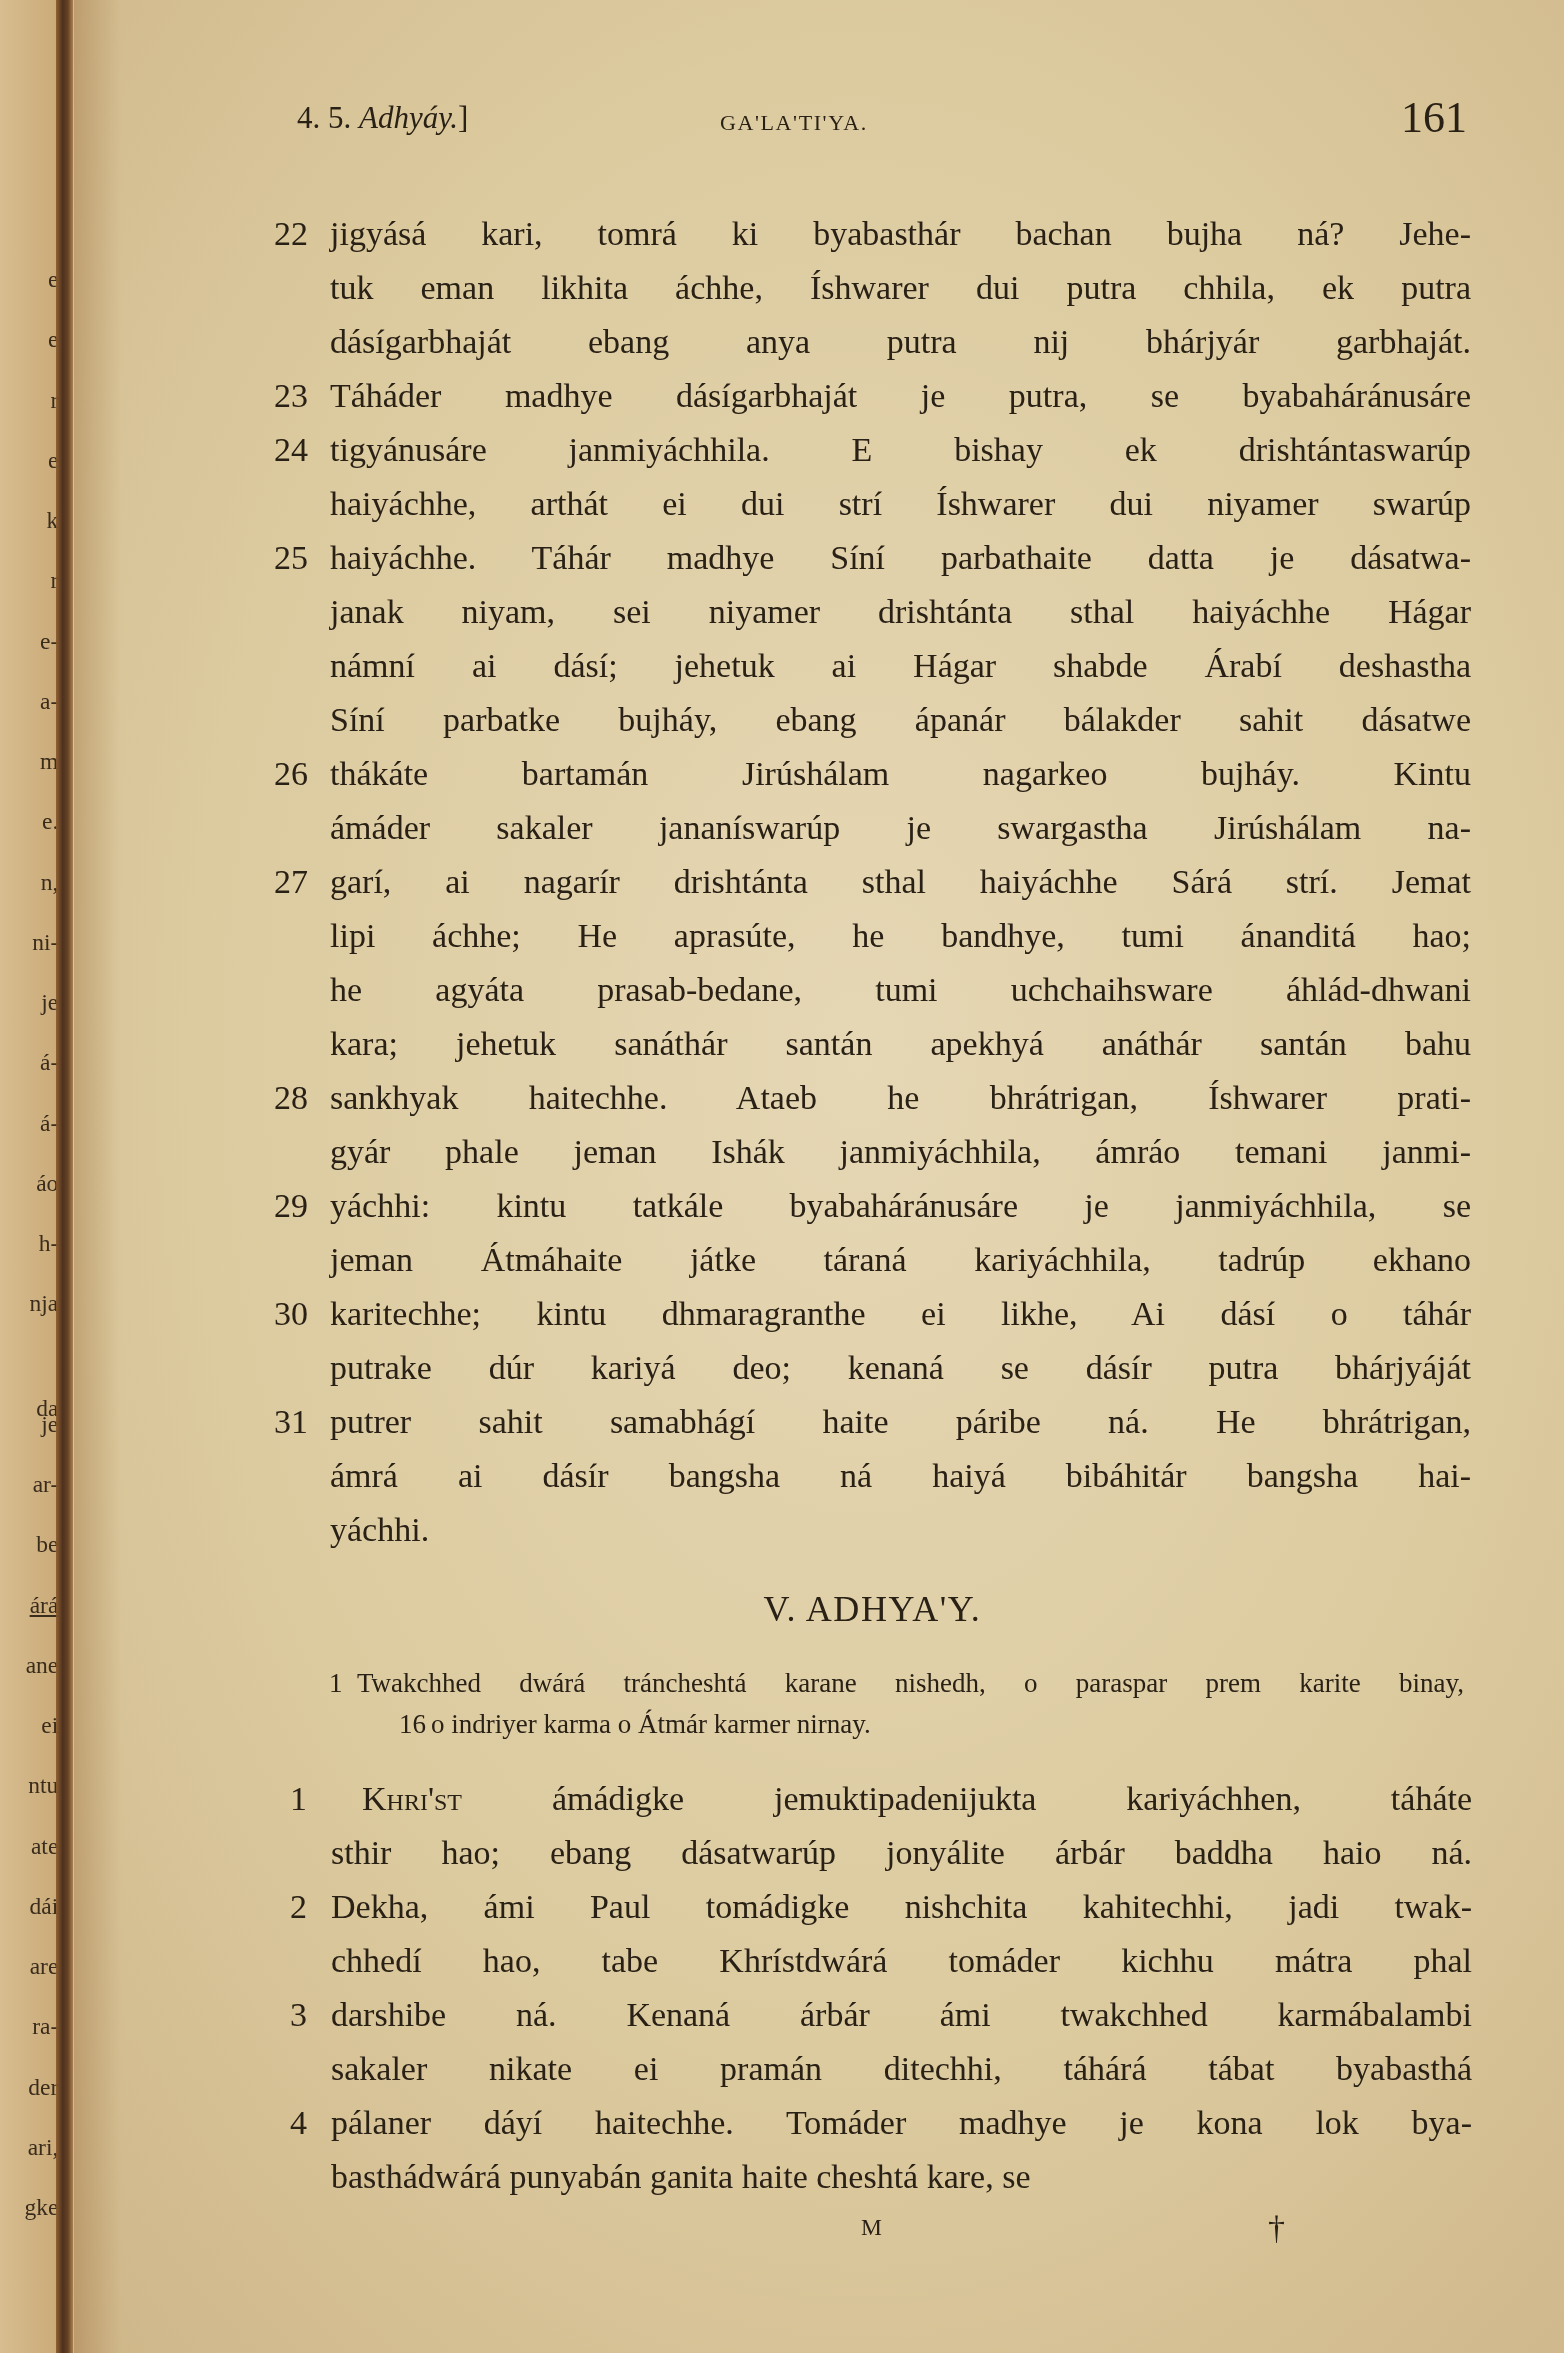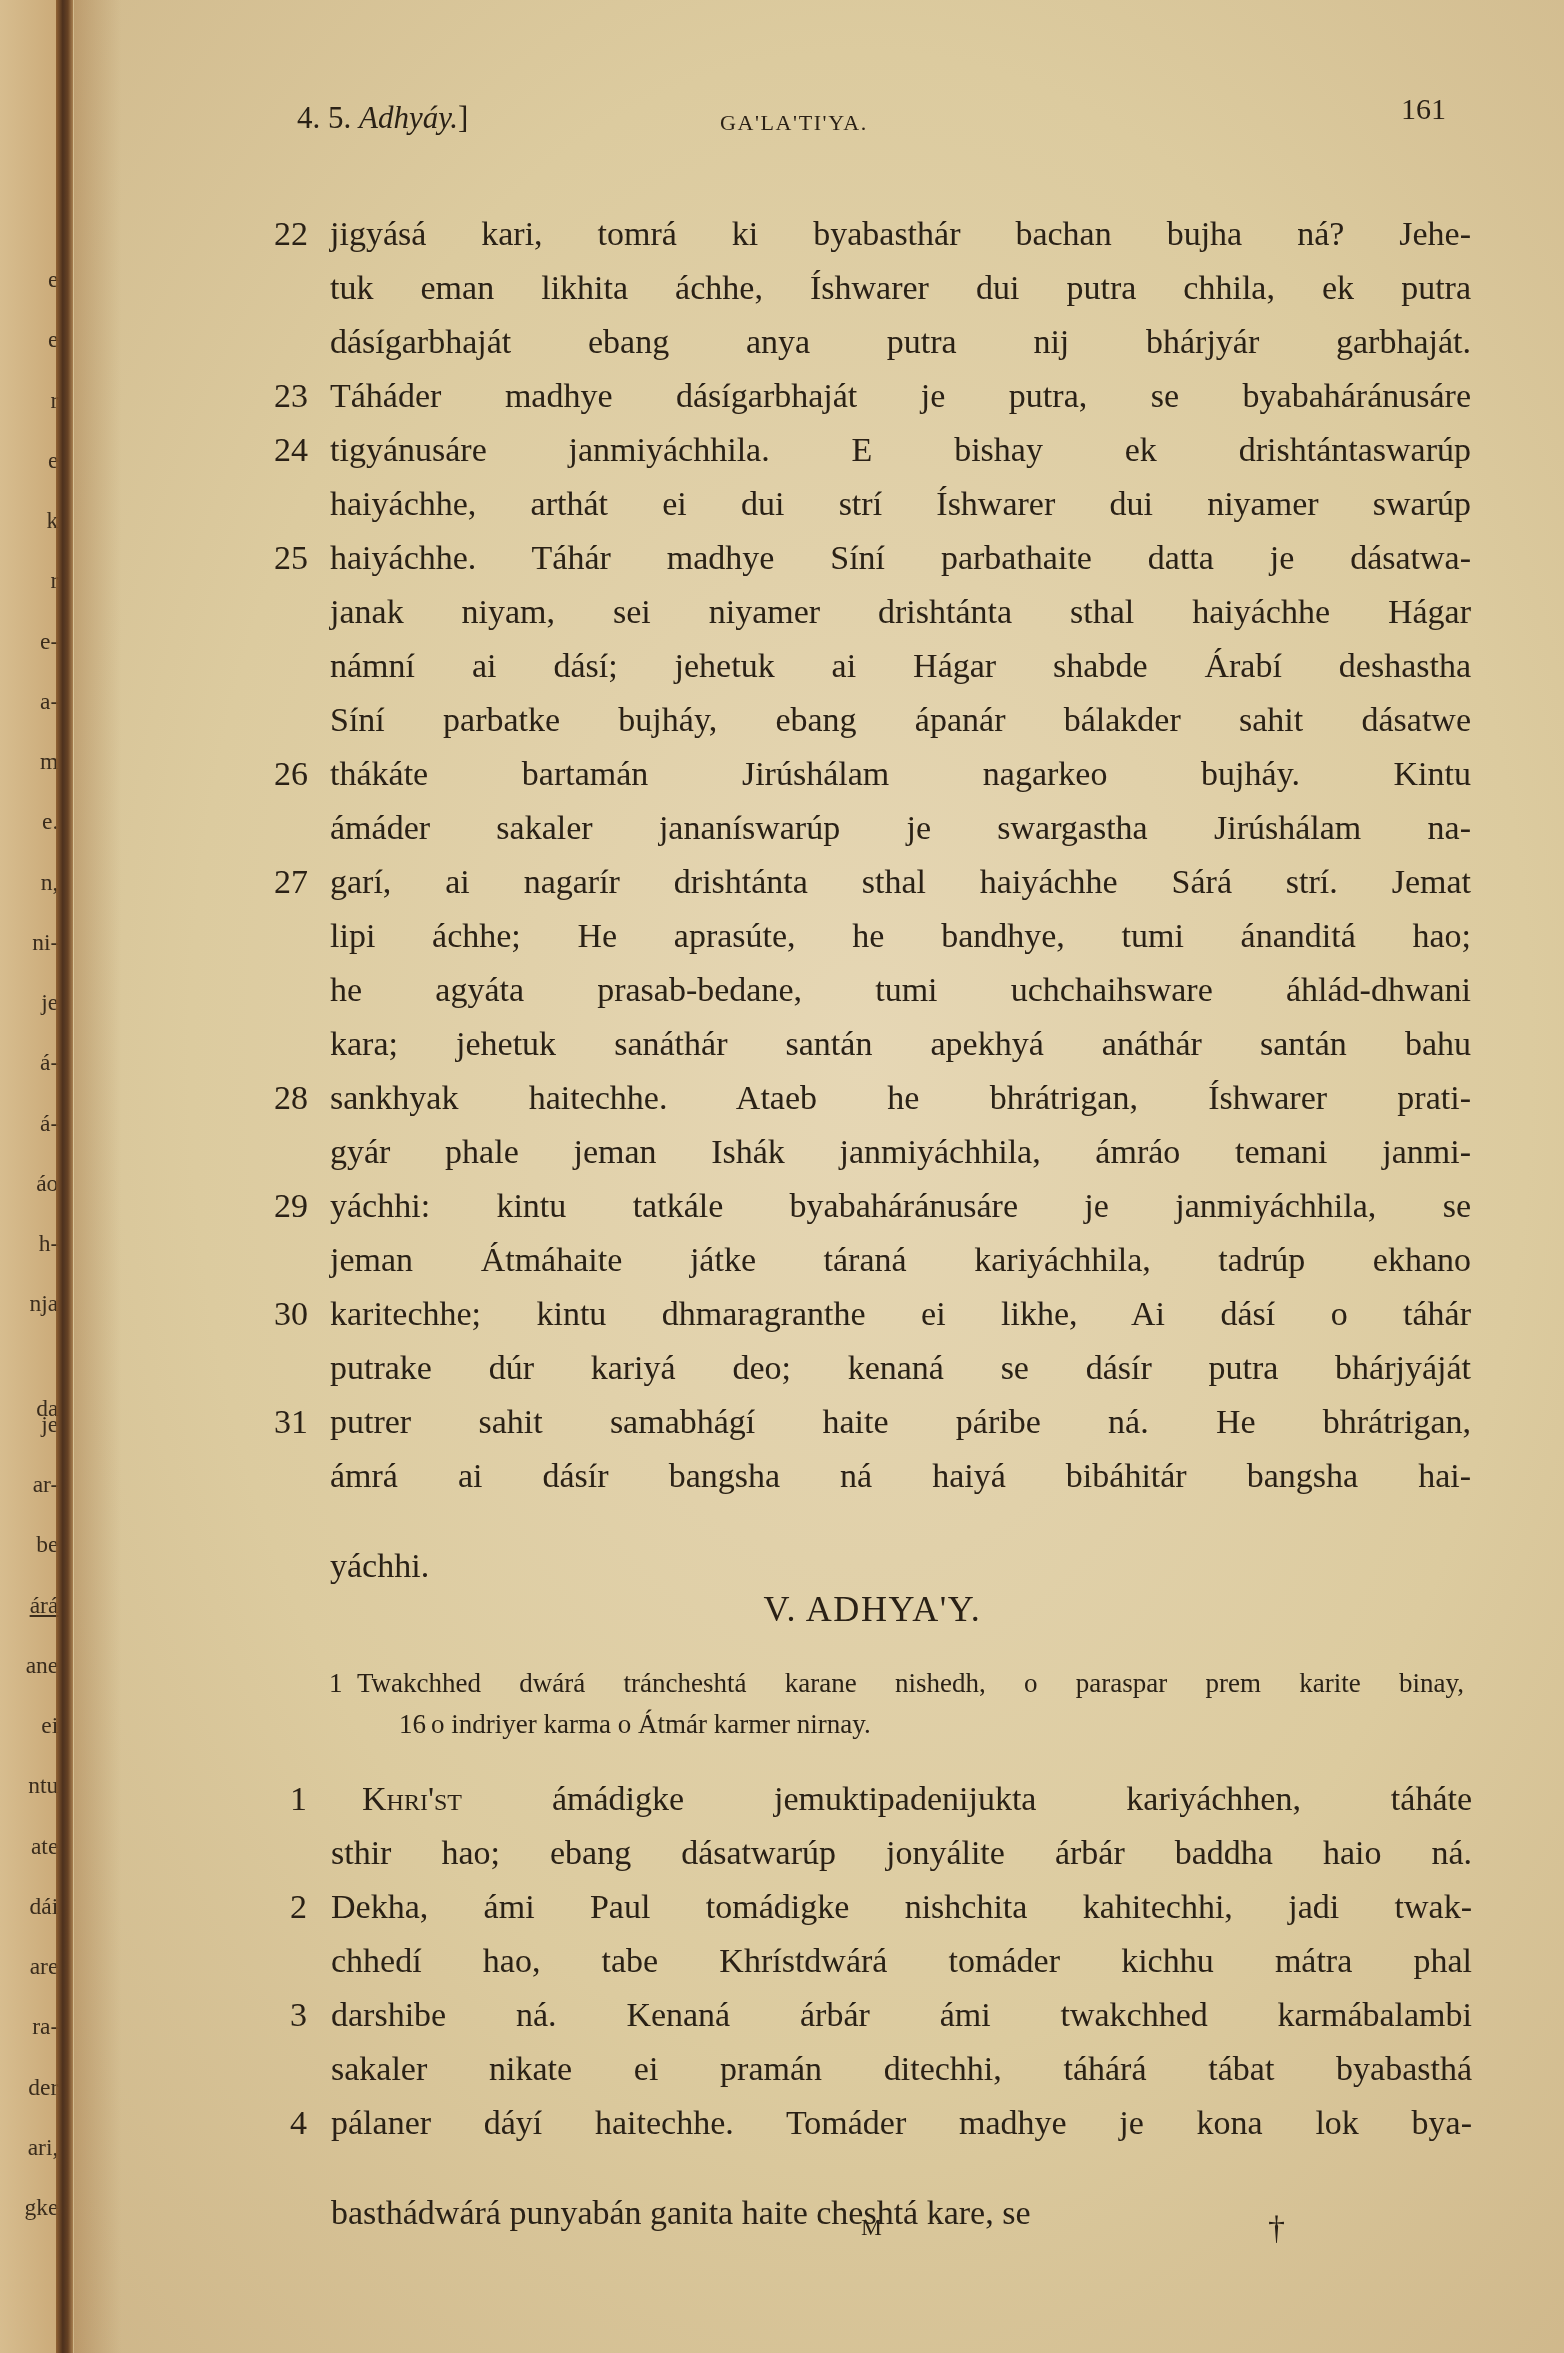--- a/index.html
+++ b/index.html
@@ -37,32 +37,32 @@
   .hdr-left {
     position: absolute; left: 297px; top: 6.3px; font-size: 31px;
     font-family: "Liberation Serif", serif;
   }
   .hdr-left .ital { font-style: italic; }
   .hdr-center {
     position: absolute; left: 720px; top: 15.6px; font-size: 22px; letter-spacing: 1.6px;
     font-family: "Liberation Serif", serif;
   }
   .hdr-right {
-    position: absolute; left: 1401px; top: -1.6px; font-size: 30px;
+    position: absolute; left: 1401px; top: -1.6px; font-size: 44px;
     font-family: "Liberation Serif", serif;
     text-align: center;
   }
   .body-text { position: absolute; left: 274px; top: 207px; width: 1197px; }
   .line {
     position: relative; height: 54px; font-size: 34px; line-height: 54px;
     white-space: nowrap; font-family: "Liberation Serif", serif;
   }
   .vnum { position: absolute; left: 0; width: 47px; text-align: left; }
   .ltxt { position: absolute; left: 56px; right: 0; text-align: justify; text-align-last: justify; }
-  .ltxt.last { text-align-last: left; margin-top: 36px; }
+  .ltxt.last { text-align-last: left; }
   .chapter-title {
     position: absolute; left: 0; width: 1565px; top: 1588px; text-align: center;
     font-size: 36px; letter-spacing: 1.6px; font-family: "Liberation Serif", serif;
     padding-left: 180px; box-sizing: border-box;
   }
   .summary { position: absolute; left: 329px; top: 1663px; width: 1135px; }
   .sline {
     position: relative; height: 41px; font-size: 27px; line-height: 41px;
     white-space: nowrap; font-family: "Liberation Serif", serif;
   }

